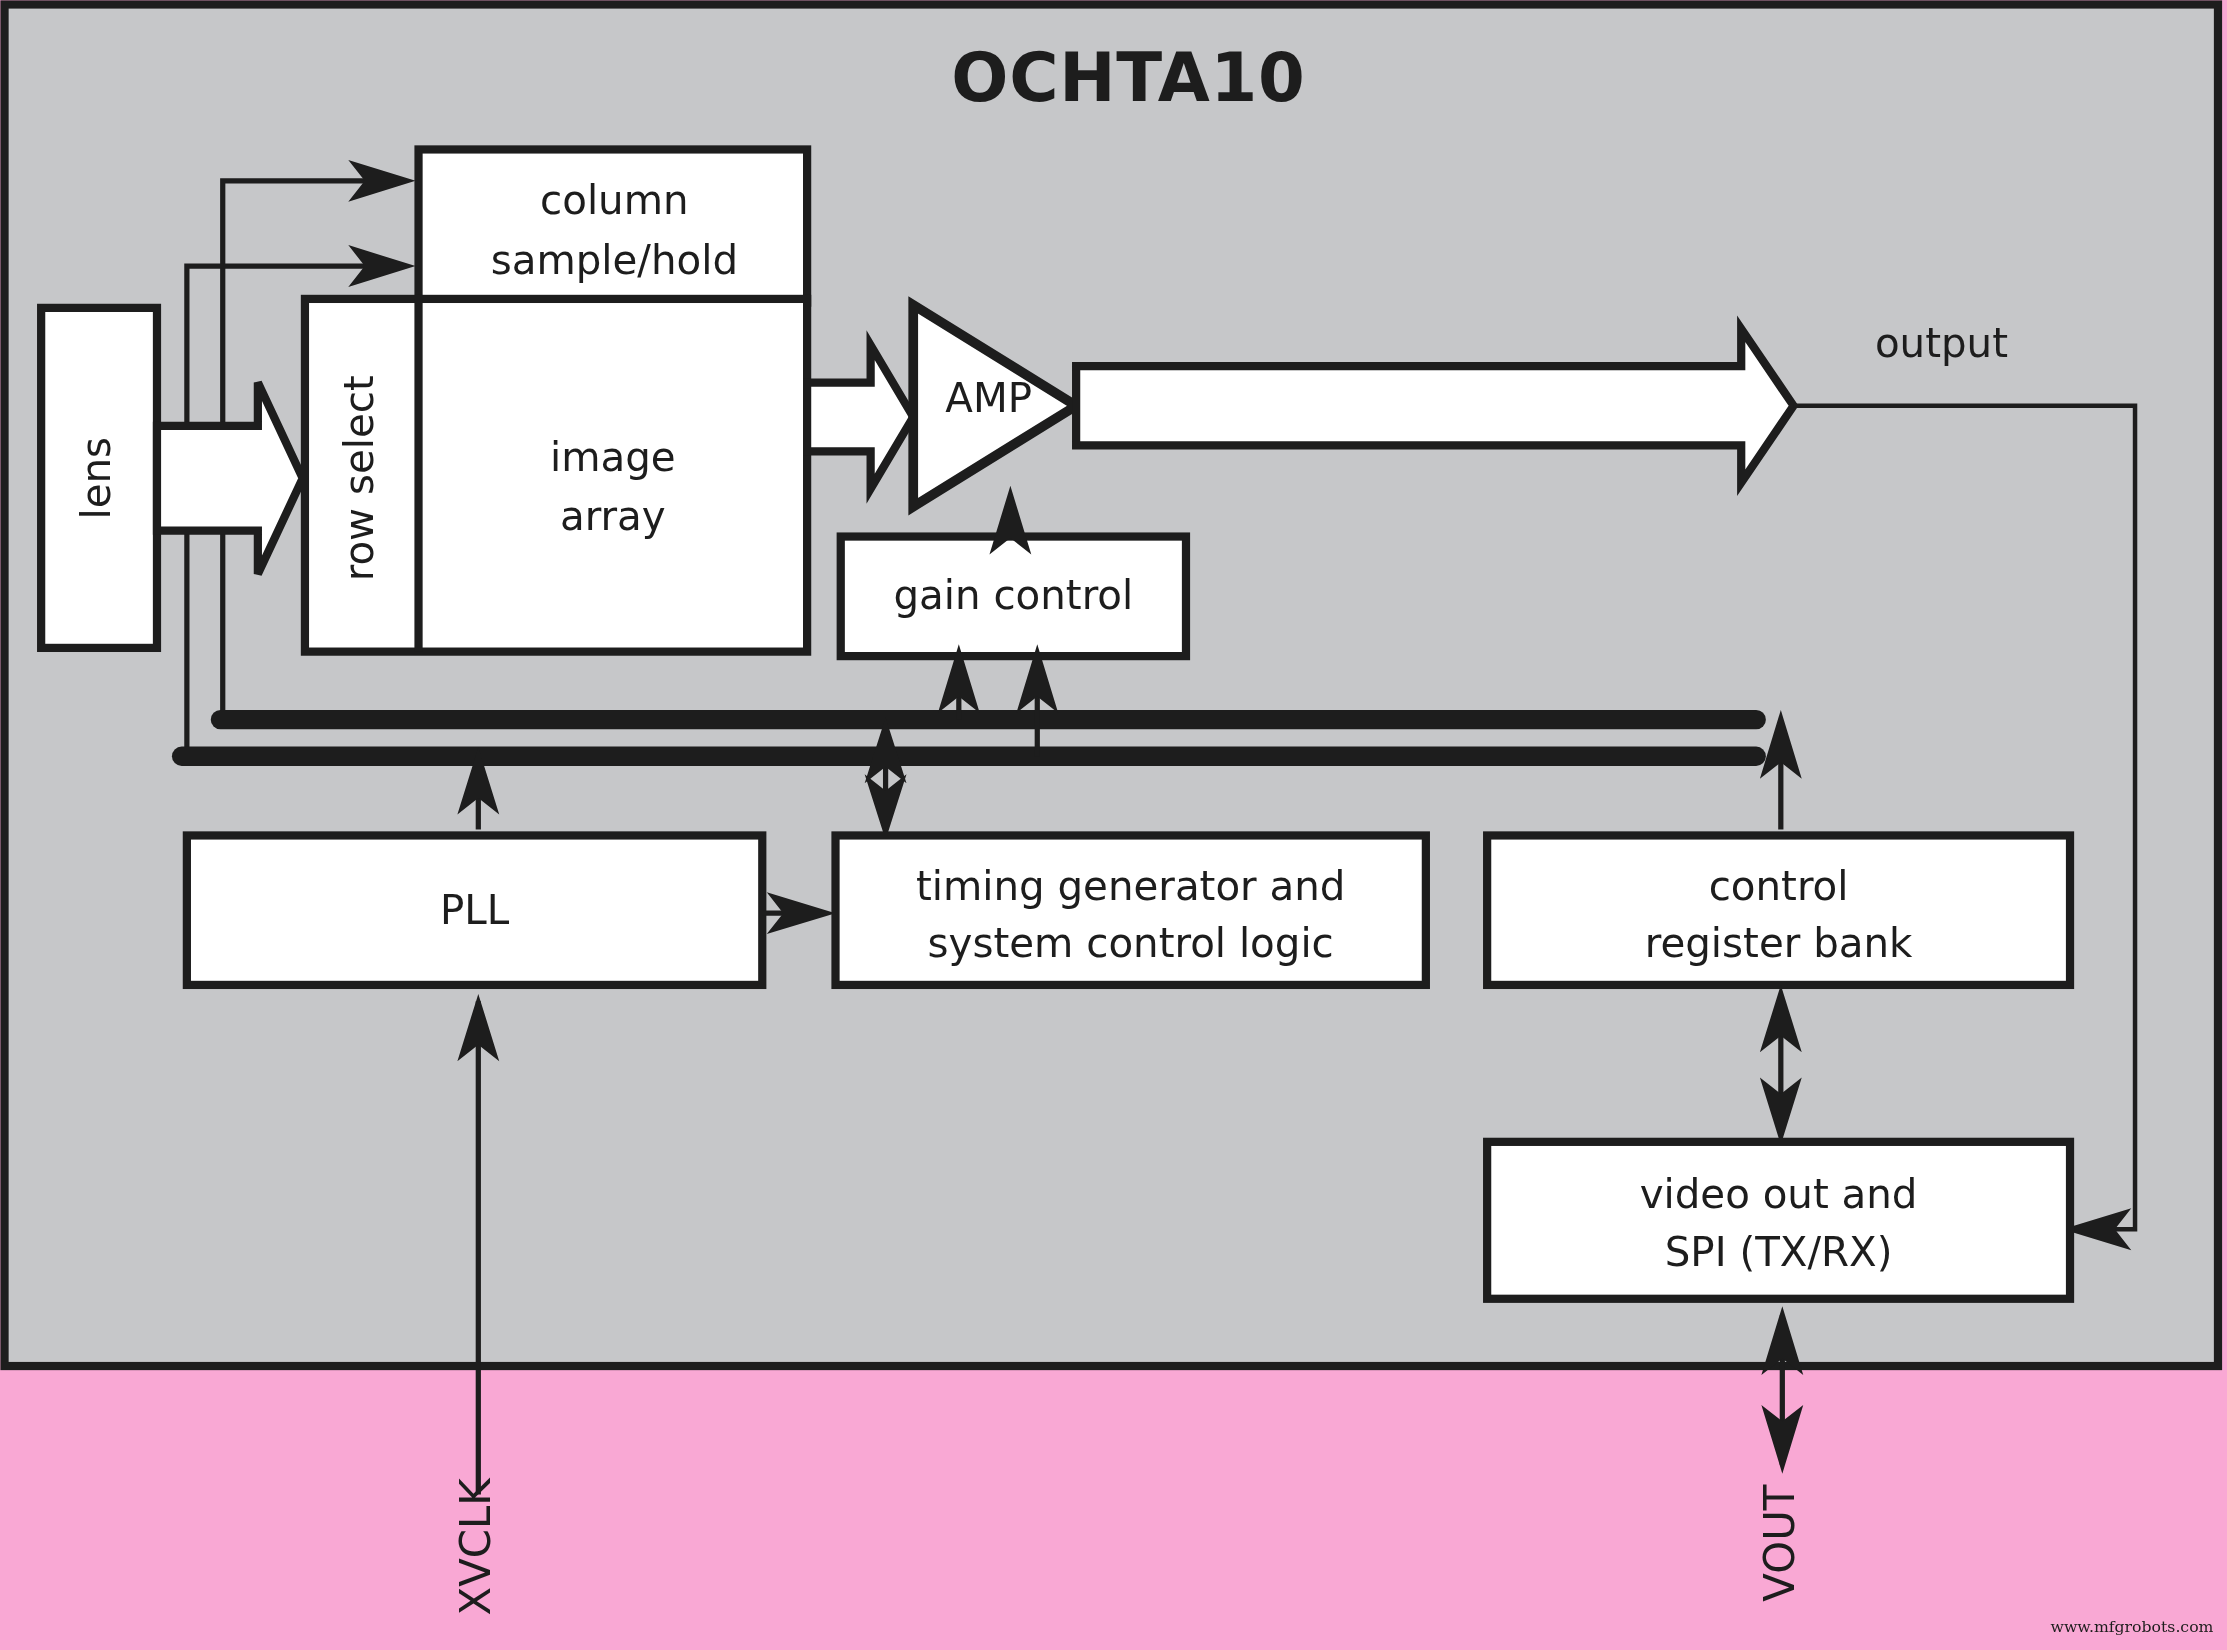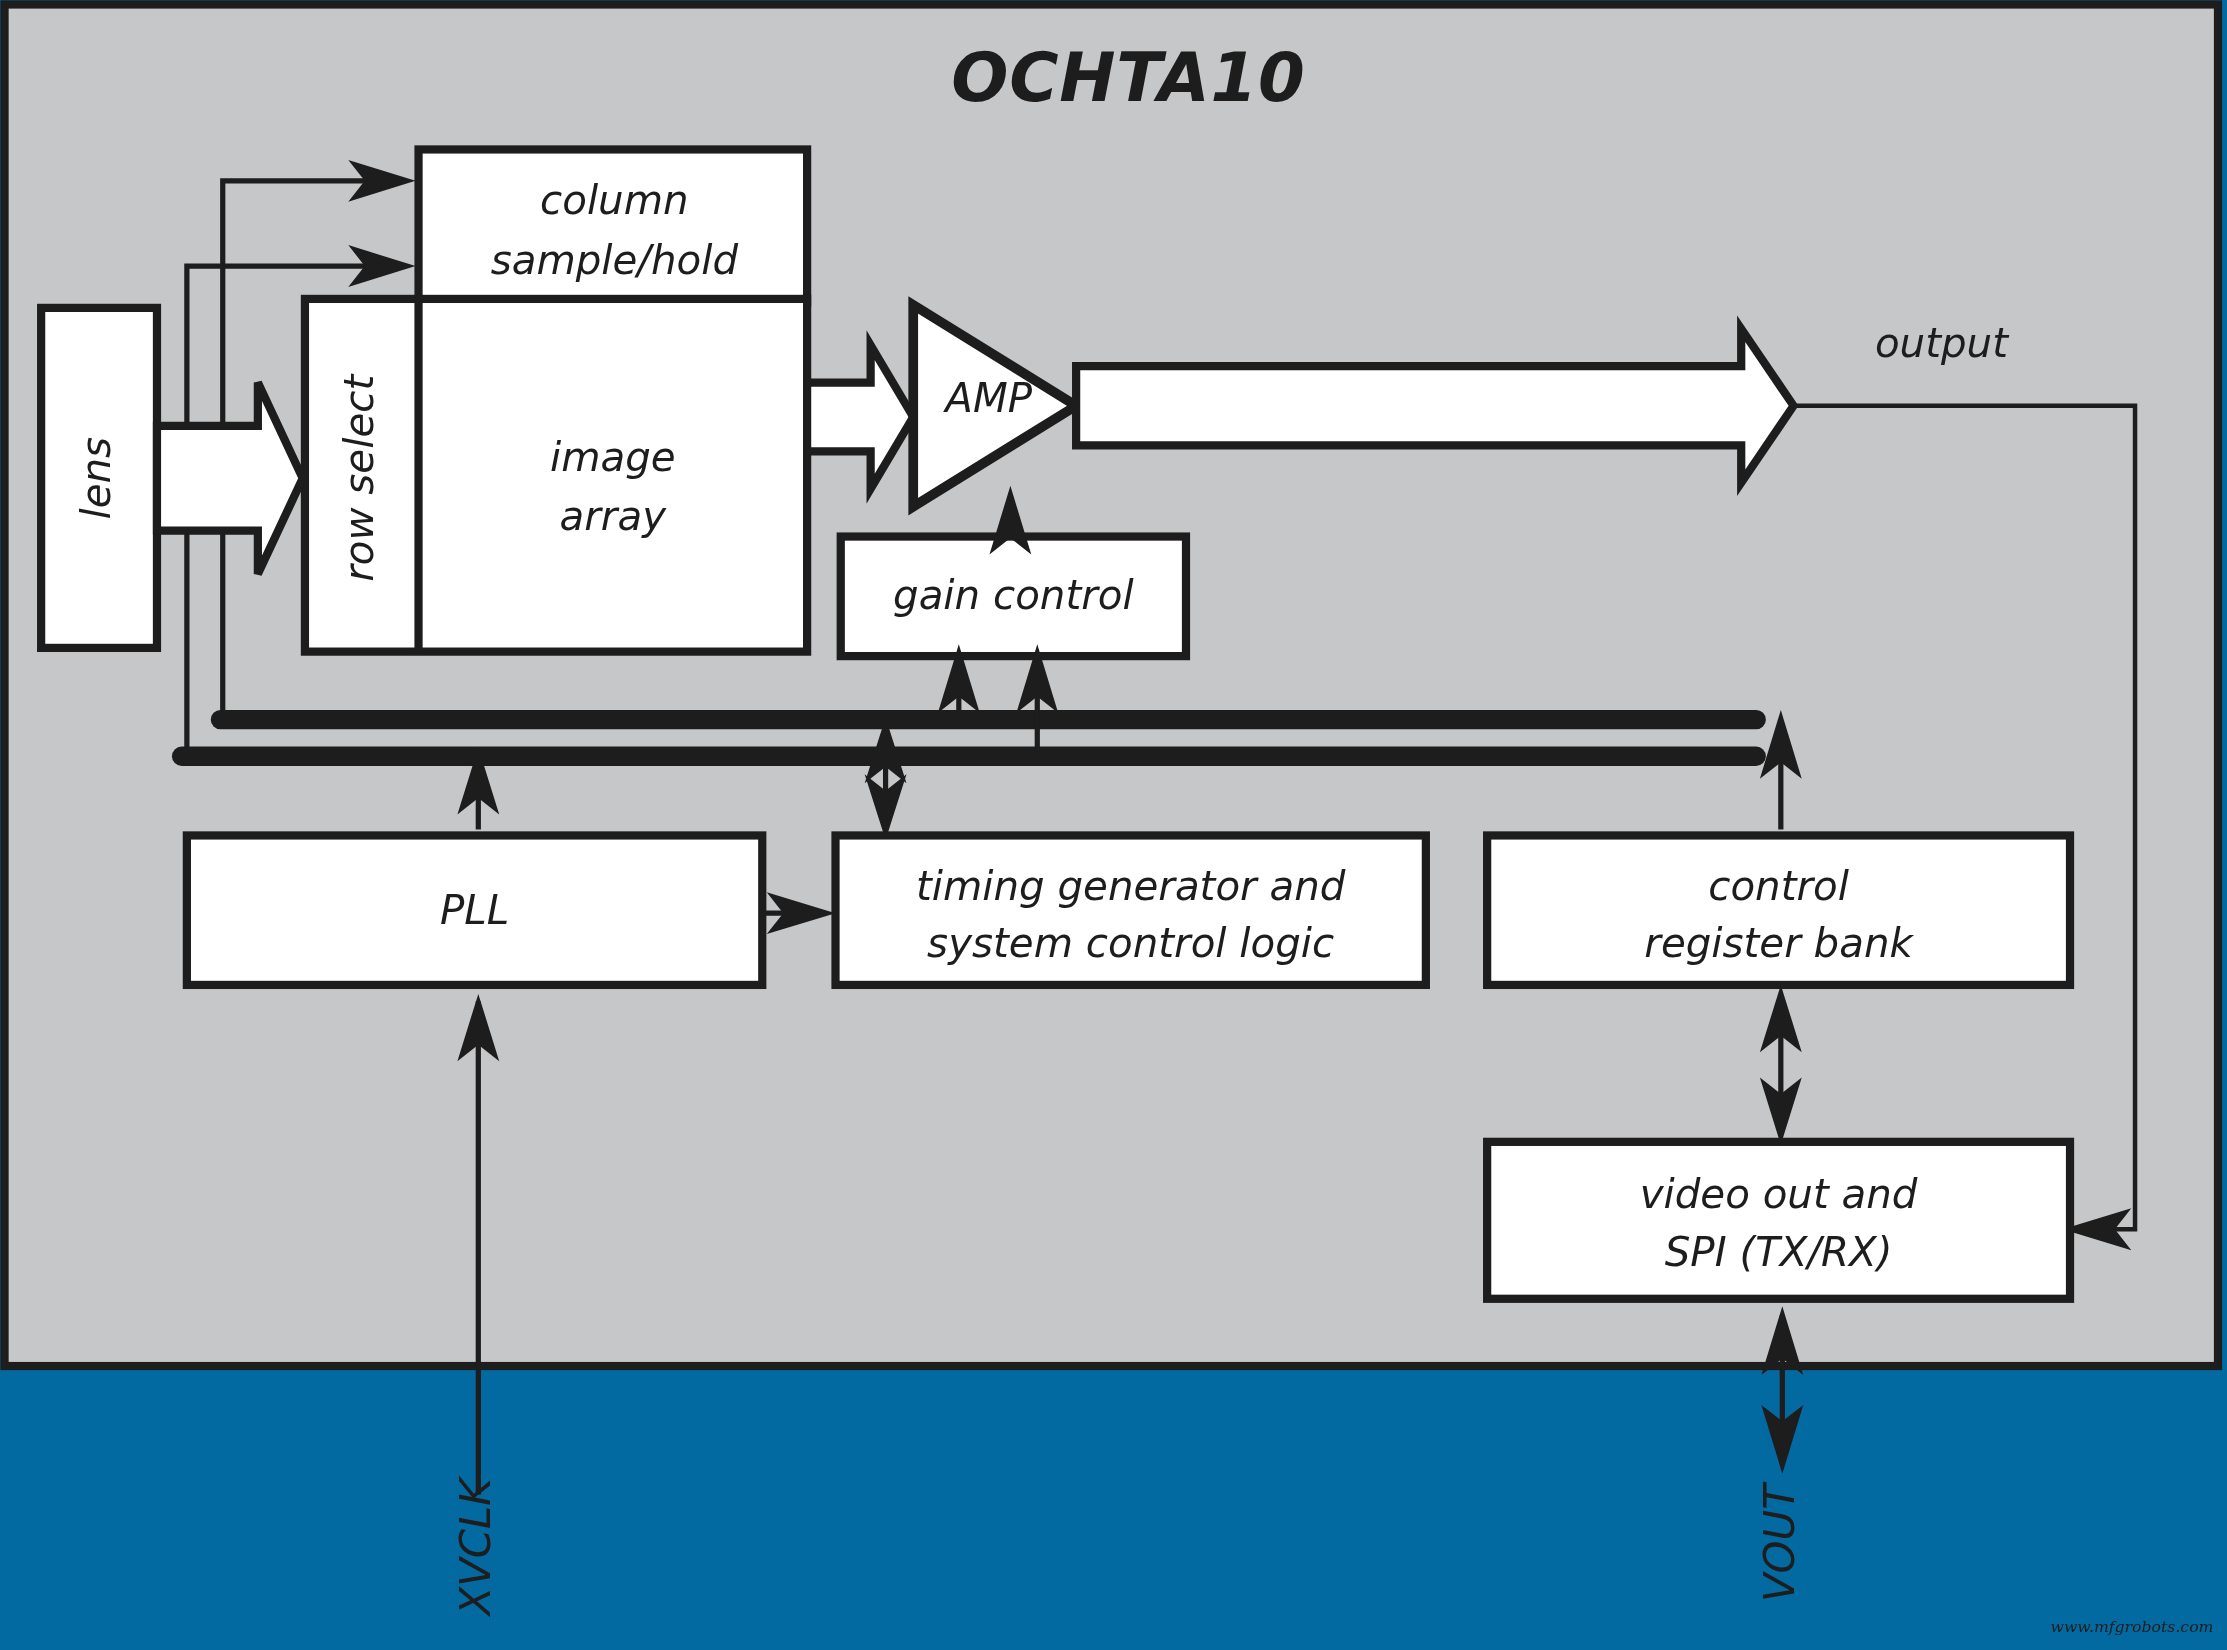--- a/index.html
+++ b/index.html
@@ -10,22 +10,21 @@
   body {
     width: 2227px;
     height: 1650px;
     font-family: "DejaVu Sans", sans-serif;
     overflow: hidden;
   }
   #stage {
     position: relative;
     width: 2227px;
     height: 1650px;
-    background: #0369a1;
-    font-style: italic;
+    background: #f9a8d4;
   }
   svg.diagram {
     position: absolute;
     left: 0;
     top: 0;
     width: 2227px;
     height: 1650px;
     display: block;
   }
   .blk-text {

